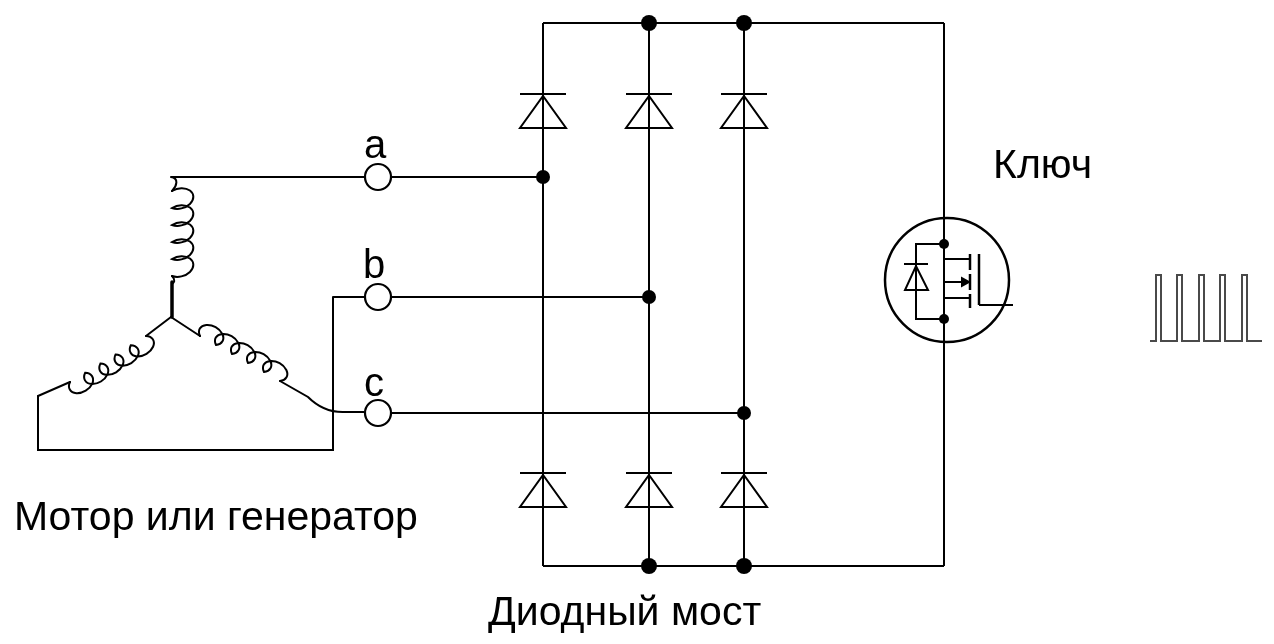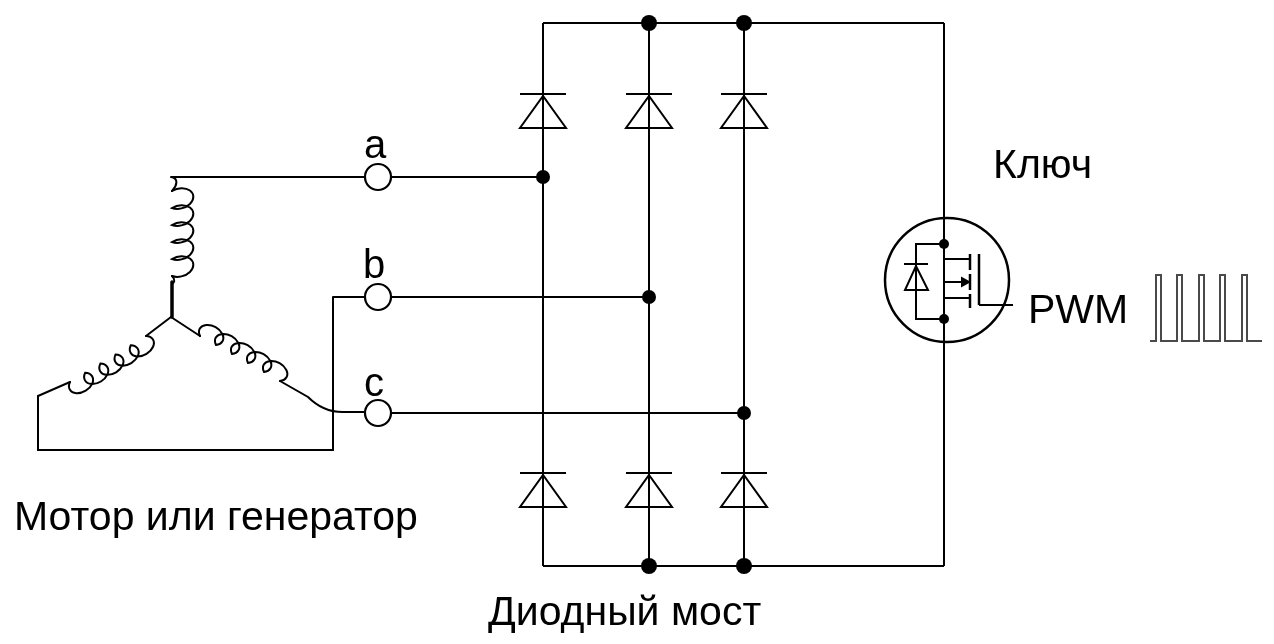--- a/index.html
+++ b/index.html
@@ -147,14 +147,13 @@
     <path d="M 1150 341 H 1156 V 275 H 1161 V 341 H 1177 V 275 H 1182 V 341 H 1199 V 275 H 1204 V 341 H 1220 V 275 H 1225 V 341 H 1242 V 275 H 1247 V 341 H 1262" stroke="#4a4a4a" stroke-width="2" fill="none"></path>
   </svg>
 
   <div class="lbl term-lbl" style="left:364px;top:124px;">a</div>
   <div class="lbl term-lbl" style="left:363px;top:244px;">b</div>
   <div class="lbl term-lbl" style="left:364px;top:362px;">c</div>
 
   <div class="lbl" style="left:14px;top:496px;">Мотор или генератор</div>
   <div class="lbl" style="left:993px;top:144px;">Ключ</div>
   <div class="lbl" style="left:488px;top:591px;">Диодный мост</div>
-  <div class="lbl" style="left:1028px;top:289px;">PWM</div>
 </div>
 
 </body></html>

